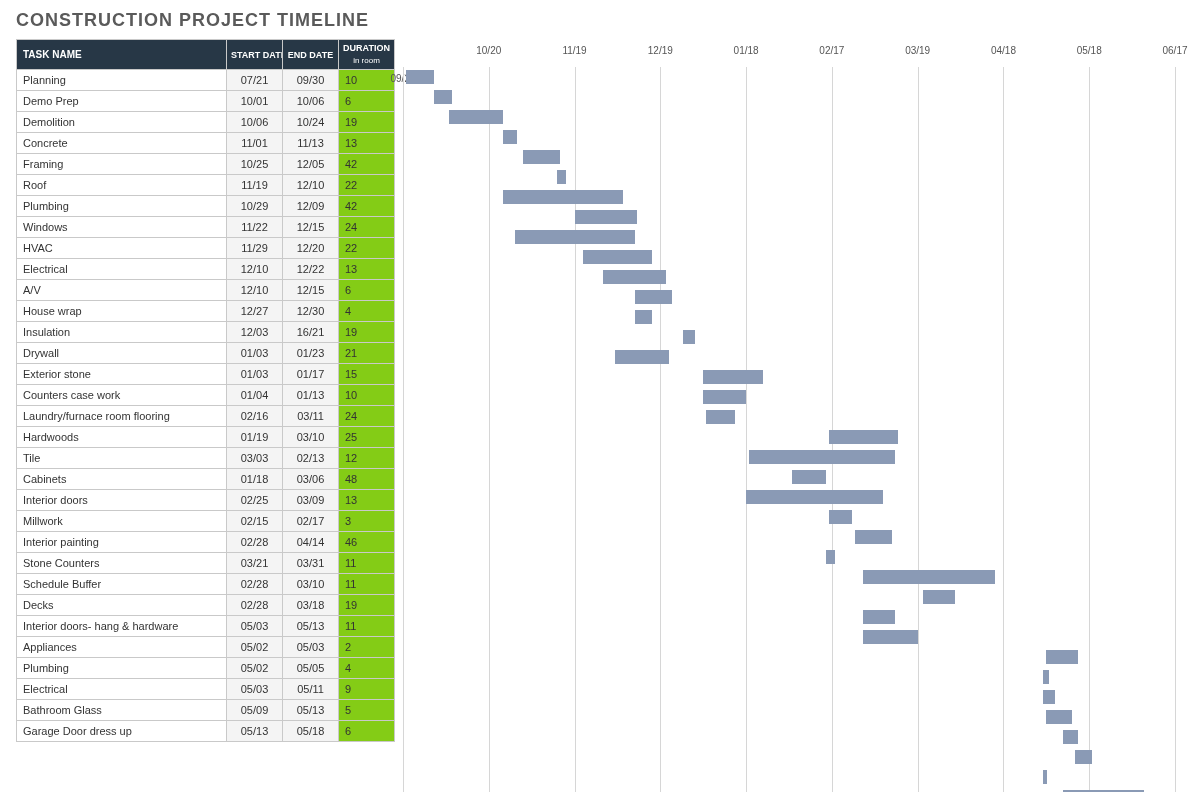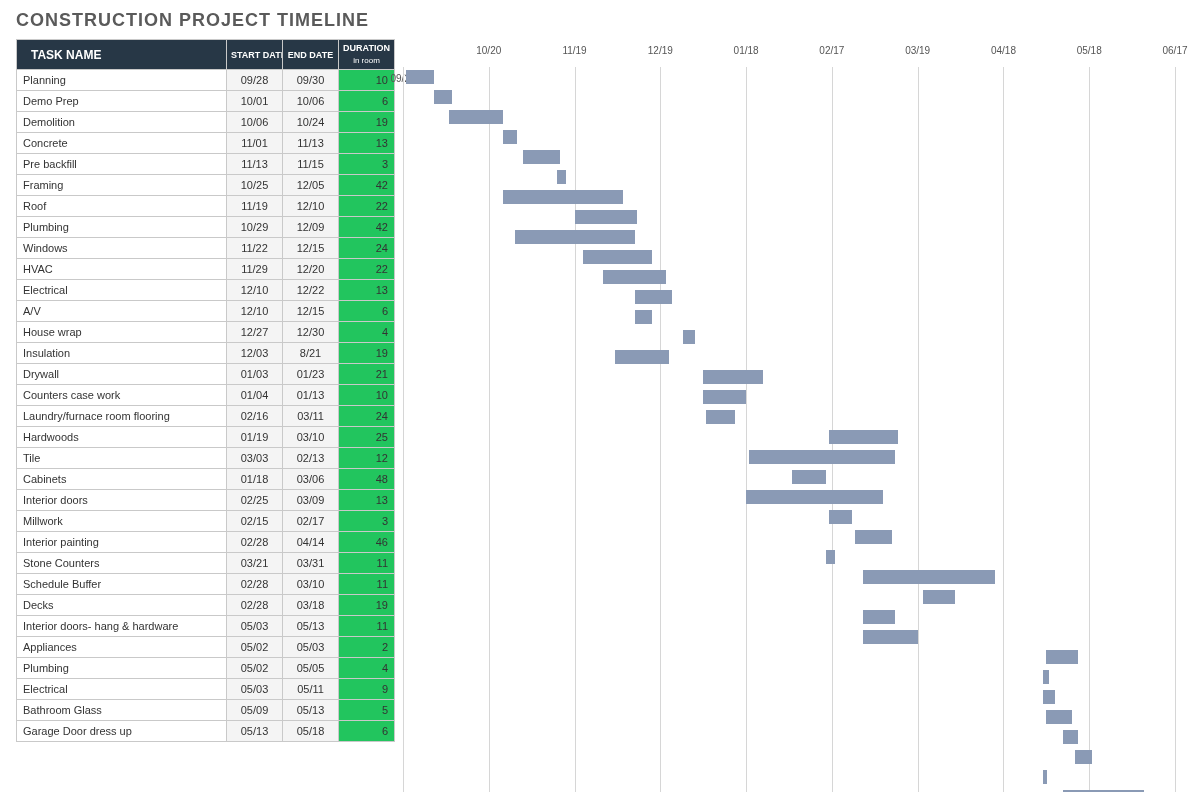--- a/index.html
+++ b/index.html
@@ -41,24 +41,24 @@
     color: #fff;
     font-size: 9px;
     font-weight: 700;
     text-align: center;
     height: 28px;
     line-height: 12px;
     padding: 2px 4px;
     vertical-align: middle;
   }
   table.tasks thead th .sub { font-size: 8px; font-weight: 400; }
-  table.tasks thead th:first-child { text-align: left; font-size: 12px; padding-left: 14px; }
+  table.tasks thead th:first-child { text-align: left; font-size: 10px; padding-left: 6px; }
   table.tasks td.name { width: 210px; }
   table.tasks td.date { width: 56px; text-align: center; background: #f4f4f4; }
-  table.tasks td.dur  { width: 56px; text-align: right; background: #22c55e; }
+  table.tasks td.dur  { width: 56px; text-align: left; background: #84cc16; }
   
   .gantt {
     flex: 1;
     margin-left: 8px;
     position: relative;
   }
   .gantt-head {
     height: 28px;
     position: relative;
     font-size: 10px;
@@ -109,21 +109,21 @@
         <th><span>START DATE</span></th>
         <th><span>END DATE</span></th>
         <th>
           <span>DURATION</span><br><span class="sub">in room</span>
         </th>
       </tr>
     </thead>
     <tbody id="task-body">
         <tr>
           <td class="name">Planning</td>
-          <td class="date">09/28</td>
+          <td class="date">07/21</td>
           <td class="date">09/30</td>
           <td class="dur">10</td>
         </tr>
         <tr>
           <td class="name">Demo Prep</td>
           <td class="date">10/01</td>
           <td class="date">10/06</td>
           <td class="dur">6</td>
         </tr>
         <tr>
@@ -132,26 +132,20 @@
           <td class="date">10/24</td>
           <td class="dur">19</td>
         </tr>
         <tr>
           <td class="name">Concrete</td>
           <td class="date">11/01</td>
           <td class="date">11/13</td>
           <td class="dur">13</td>
         </tr>
         <tr>
-          <td class="name">Pre backfill</td>
-          <td class="date">11/13</td>
-          <td class="date">11/15</td>
-          <td class="dur">3</td>
-        </tr>
-        <tr>
           <td class="name">Framing</td>
           <td class="date">10/25</td>
           <td class="date">12/05</td>
           <td class="dur">42</td>
         </tr>
         <tr>
           <td class="name">Roof</td>
           <td class="date">11/19</td>
           <td class="date">12/10</td>
           <td class="dur">22</td>
@@ -188,28 +182,34 @@
         </tr>
         <tr>
           <td class="name">House wrap</td>
           <td class="date">12/27</td>
           <td class="date">12/30</td>
           <td class="dur">4</td>
         </tr>
         <tr>
           <td class="name">Insulation</td>
           <td class="date">12/03</td>
-          <td class="date">8/21</td>
+          <td class="date">16/21</td>
           <td class="dur">19</td>
         </tr>
         <tr>
           <td class="name">Drywall</td>
           <td class="date">01/03</td>
           <td class="date">01/23</td>
           <td class="dur">21</td>
+        </tr>
+        <tr>
+          <td class="name">Exterior stone</td>
+          <td class="date">01/03</td>
+          <td class="date">01/17</td>
+          <td class="dur">15</td>
         </tr>
         <tr>
           <td class="name">Counters case work</td>
           <td class="date">01/04</td>
           <td class="date">01/13</td>
           <td class="dur">10</td>
         </tr>
         <tr>
           <td class="name">Laundry/furnace room flooring</td>
           <td class="date">02/16</td>

